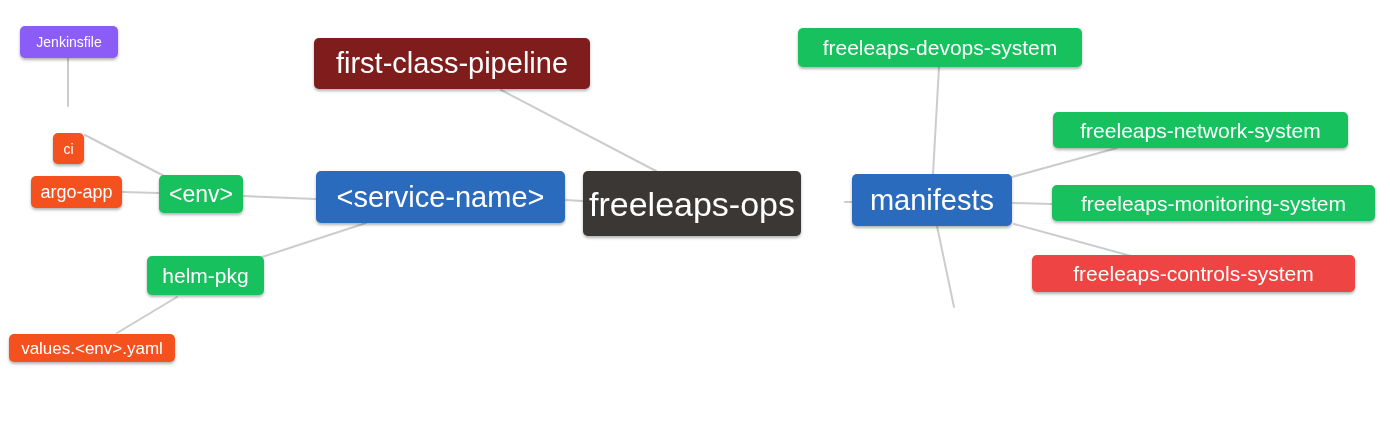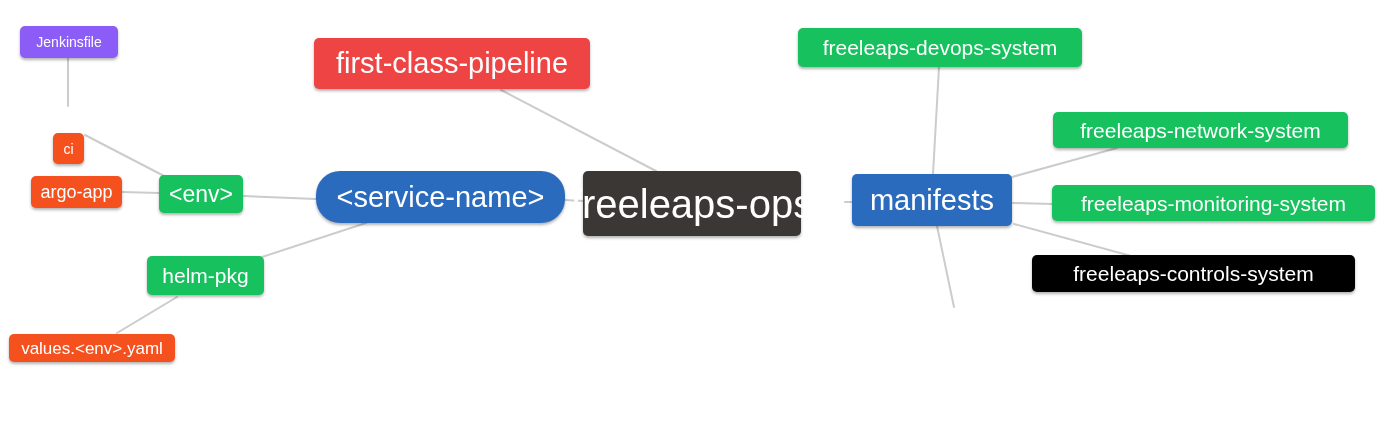--- a/index.html
+++ b/index.html
@@ -69,37 +69,37 @@
     </div>
     <div class="node" style="left: 147px; top: 256px; width: 117px; height: 39px; background: rgb(23, 193, 94); font-size: 21px;">
       <span>helm-pkg</span>
     </div>
     <div class="node" style="left: 159px; top: 175px; width: 84px; height: 38px; background: rgb(23, 193, 94); font-size: 23px;">
       <span>&lt;env&gt;</span>
     </div>
     <div class="node" style="left: 9px; top: 334px; width: 166px; height: 28px; background: rgb(244, 81, 30); font-size: 17px;">
       <span>values.&lt;env&gt;.yaml</span>
     </div>
-    <div class="node" style="left: 314px; top: 38px; width: 276px; height: 51px; background: #ef4444; font-size: 29px;">
+    <div class="node" style="left: 314px; top: 38px; width: 276px; height: 51px; background: #7f1d1d; font-size: 29px;">
       <span>first-class-pipeline</span>
     </div>
-    <div class="node" style="left: 316px; top: 171px; width: 249px; height: 52px; background: rgb(43, 107, 190); font-size: 29px; border-radius: 24px;">
+    <div class="node" style="left: 316px; top: 171px; width: 249px; height: 52px; background: rgb(43, 107, 190); font-size: 29px;">
       <span>&lt;service-name&gt;</span>
     </div>
-    <div class="node" style="left: 583px; top: 171px; width: 218px; height: 65px; background: rgb(59, 55, 52); font-size: 40px; text-align: center;">
+    <div class="node" style="left: 583px; top: 171px; width: 218px; height: 65px; background: rgb(59, 55, 52); font-size: 34px; text-align: center;">
       <span>freeleaps-ops</span>
     </div>
     <div class="node" style="left: 852px; top: 174px; width: 160px; height: 52px; background: rgb(43, 107, 190); font-size: 29px;">
       <span>manifests</span>
     </div>
     <div class="node" style="left: 798px; top: 28px; width: 284px; height: 39px; background: rgb(23, 193, 94); font-size: 21px;">
       <span>freeleaps-devops-system</span>
     </div>
     <div class="node" style="left: 1053px; top: 112px; width: 295px; height: 36px; background: rgb(23, 193, 94); font-size: 21px;">
       <span>freeleaps-network-system</span>
     </div>
     <div class="node" style="left: 1052px; top: 185px; width: 323px; height: 36px; background: rgb(23, 193, 94); font-size: 21px;">
       <span>freeleaps-monitoring-system</span>
     </div>
-    <div class="node" style="left: 1032px; top: 255px; width: 323px; height: 37px; background: #000000; font-size: 21px;">
+    <div class="node" style="left: 1032px; top: 255px; width: 323px; height: 37px; background: #ef4444; font-size: 21px;">
       <span>freeleaps-controls-system</span>
     </div>
   </div>
 
 </body></html>

